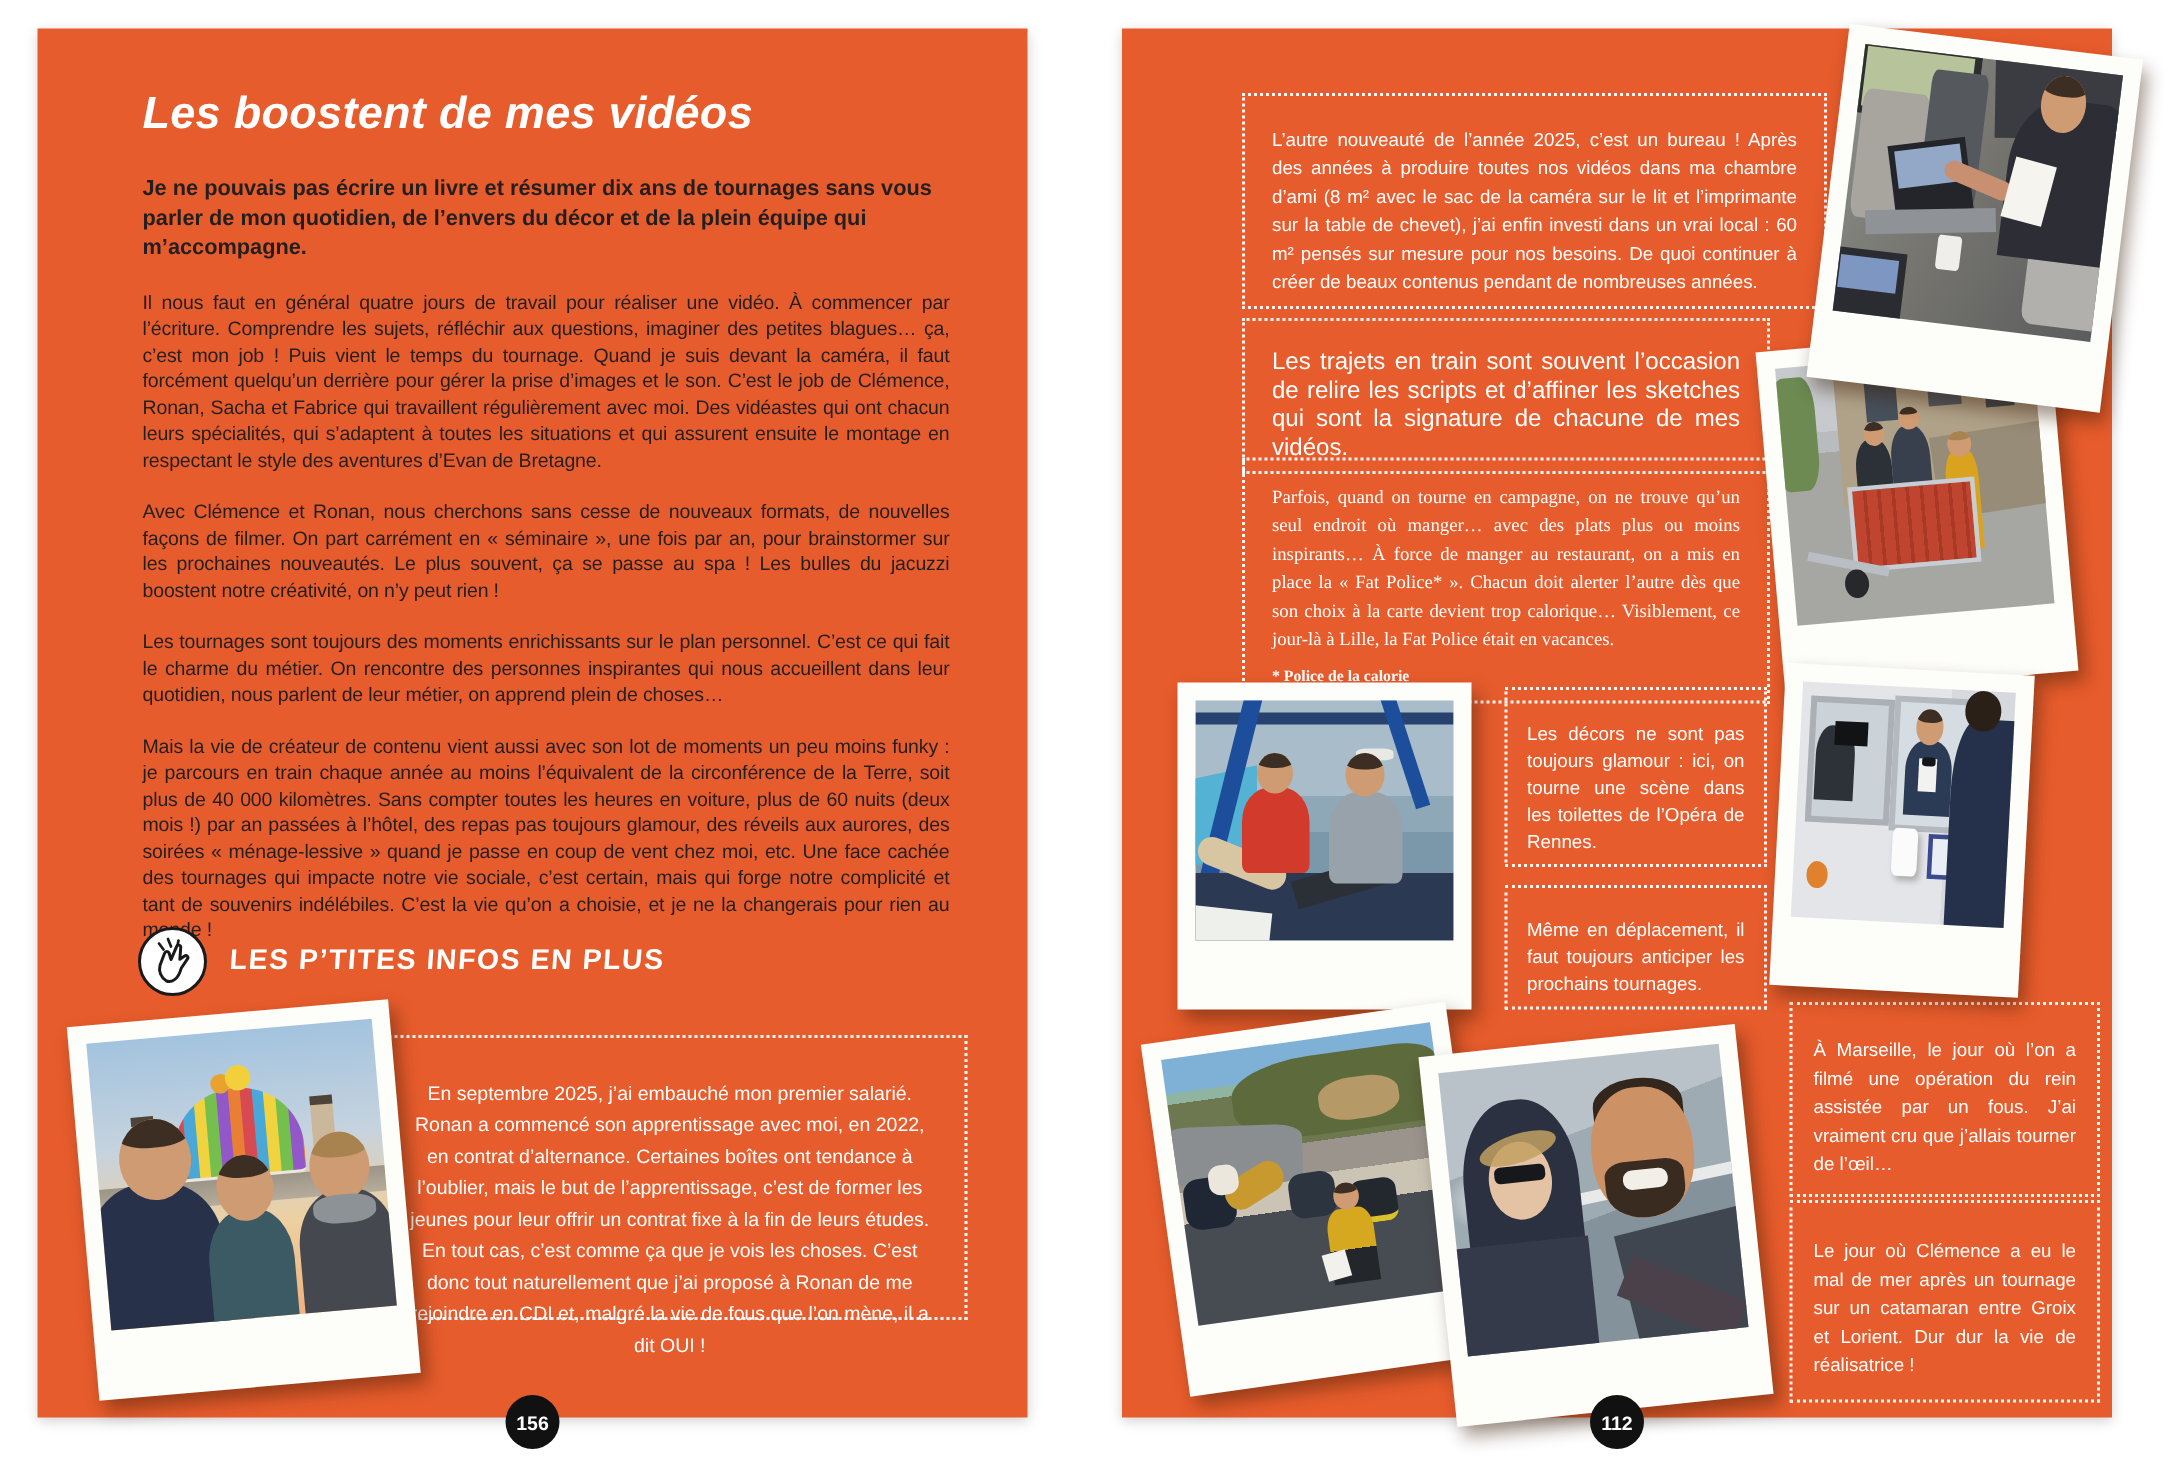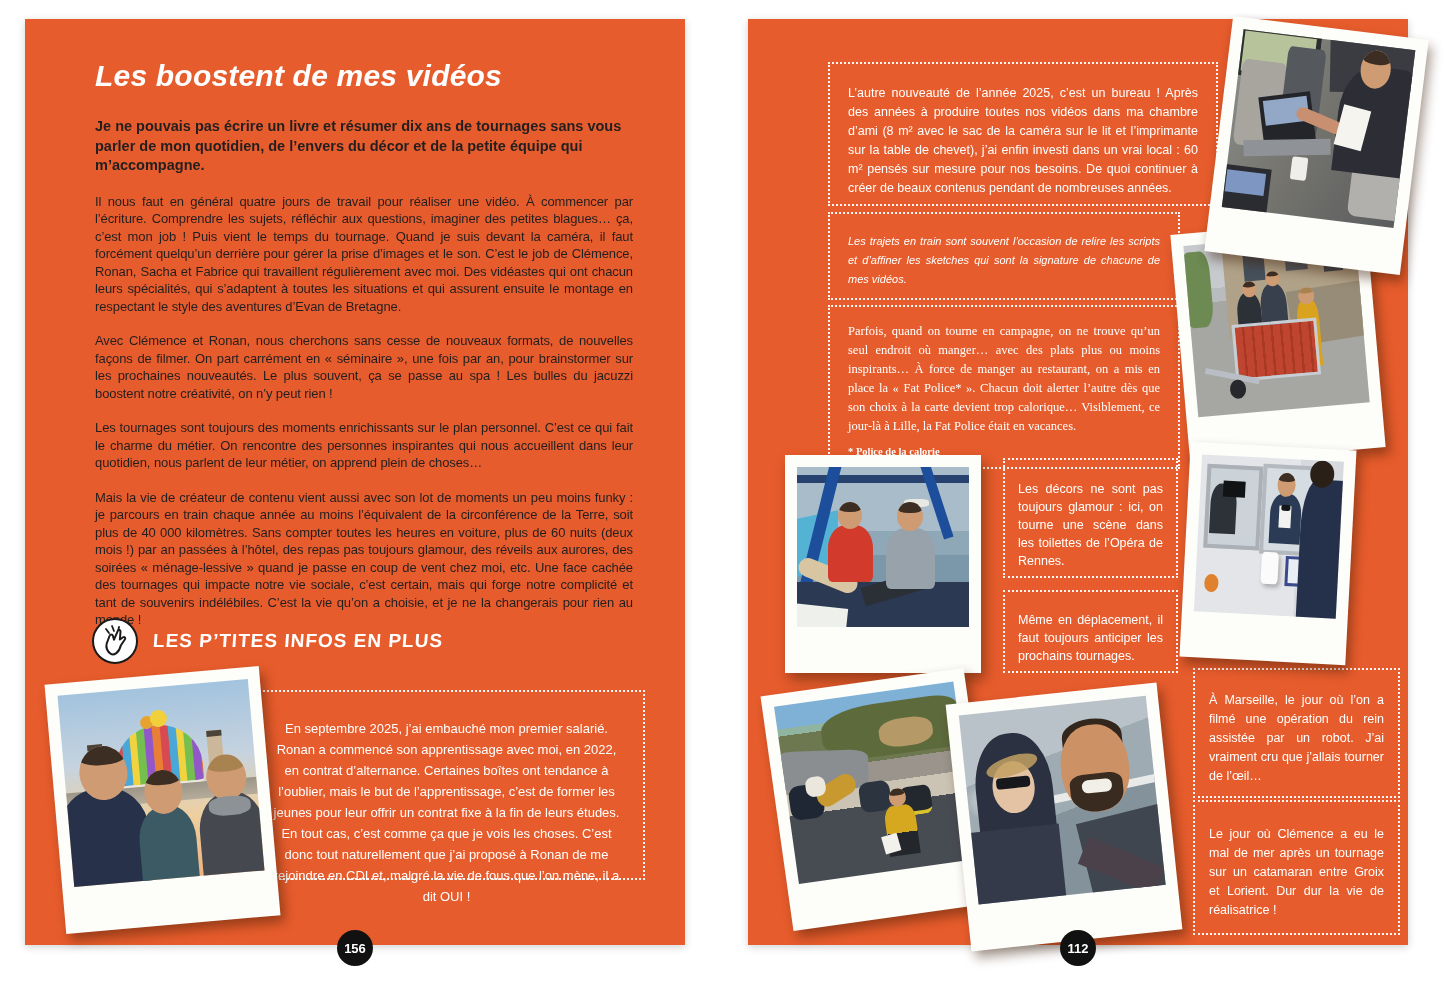--- a/index.html
+++ b/index.html
@@ -17,21 +17,21 @@
   .extras-h{margin:0;color:#fff;font-size:19px;font-weight:bold;letter-spacing:1px;transform:skewX(-4deg);white-space:nowrap;}
   
   .dbox{position:absolute;border:2px dotted rgba(255,255,255,.95);color:#fff;box-sizing:border-box;}
   .dbox p{margin:0;text-align:justify;}
   .dbox .fnote{font-size:10.5px;text-align:left;margin-top:6px;font-weight:bold;}
   .extras-box{left:223px;top:671px;width:397px;height:190px;padding:26px 22px;}
   .extras-box p{text-align:center;font-size:13px;line-height:21px;}
   .bx1{left:80px;top:43px;width:390px;min-height:126px;padding:20px 18px 6px;}
   .bx1 p{font-size:12.5px;line-height:19px;}
   .bx2{left:80px;top:193px;width:352px;min-height:88px;padding:18px 18px 6px;}
-  .bx2 p{font-size:11px;line-height:19px;font-style:italic;}
+  .bx2 p{font-size:16px;line-height:19px;}
   .bx3{left:80px;top:286px;width:352px;min-height:143px;padding:15px 18px 6px;font-family:Liberation Serif, serif;}
   .bx3 p{font-size:12.5px;line-height:19px;}
   .bx4{left:255px;top:439px;width:175px;min-height:114px;padding:20px 13px 6px;}
   .bx4 p{font-size:12.5px;line-height:18px;}
   .bx5{left:255px;top:571px;width:175px;min-height:82px;padding:19px 13px 6px;}
   .bx5 p{font-size:12.5px;line-height:18px;}
   .bx6{left:445px;top:649px;width:207px;min-height:130px;padding:21px 14px 6px;}
   .bx6 p{font-size:12.5px;line-height:19px;}
   .bx7{left:445px;top:781px;width:207px;min-height:135px;padding:23px 14px 6px;}
   .bx7 p{font-size:12.5px;line-height:19px;}
@@ -158,21 +158,21 @@
   .sc-self .bd2{right:-5%;top:60%;width:46%;height:48%;background:#3f464f;transform:rotate(-8deg);}
   .sc-self .arm{left:56%;top:80%;width:44%;height:15%;background:#4a414b;transform:rotate(28deg);}
 </style>
 </head>
 <body>
 
 <section class="page page-left">
   <h1 class="title">Les boostent de mes vidéos</h1>
 
   <div class="textcol">
-    <p class="intro">Je ne pouvais pas écrire un livre et résumer dix ans de tournages sans vous parler de mon quotidien, de l’envers du décor et de la petite équipe qui m’accompagne.</p>
+    <p class="intro">Je ne pouvais pas écrire un livre et résumer dix ans de tournages sans vous parler de mon quotidien, de l’envers du décor et de la plein équipe qui m’accompagne.</p>
     <p class="body">Il nous faut en général quatre jours de travail pour réaliser une vidéo. À commencer par l’écriture. Comprendre les sujets, réfléchir aux questions, imaginer des petites blagues… ça, c’est mon job ! Puis vient le temps du tournage. Quand je suis devant la caméra, il faut forcément quelqu’un derrière pour gérer la prise d’images et le son. C’est le job de Clémence, Ronan, Sacha et Fabrice qui travaillent régulièrement avec moi. Des vidéastes qui ont chacun leurs spécialités, qui s’adaptent à toutes les situations et qui assurent ensuite le montage en respectant le style des aventures d’Evan de Bretagne.</p>
     <p class="body">Avec Clémence et Ronan, nous cherchons sans cesse de nouveaux formats, de nouvelles façons de filmer. On part carrément en « séminaire », une fois par an, pour brainstormer sur les prochaines nouveautés. Le plus souvent, ça se passe au spa ! Les bulles du jacuzzi boostent notre créativité, on n’y peut rien !</p>
     <p class="body">Les tournages sont toujours des moments enrichissants sur le plan personnel. C’est ce qui fait le charme du métier. On rencontre des personnes inspirantes qui nous accueillent dans leur quotidien, nous parlent de leur métier, on apprend plein de choses…</p>
     <p class="body">Mais la vie de créateur de contenu vient aussi avec son lot de moments un peu moins funky : je parcours en train chaque année au moins l’équivalent de la circonférence de la Terre, soit plus de 40 000 kilomètres. Sans compter toutes les heures en voiture, plus de 60 nuits (deux mois !) par an passées à l’hôtel, des repas pas toujours glamour, des réveils aux aurores, des soirées « ménage-lessive » quand je passe en coup de vent chez moi, etc. Une face cachée des tournages qui impacte notre vie sociale, c’est certain, mais qui forge notre complicité et tant de souvenirs indélébiles. C’est la vie qu’on a choisie, et je ne la changerais pour rien au monde !</p>
   </div>
 
   <div class="extras-row">
     <span class="icon-circle">
       <svg viewBox="0 0 48 48" width="48" height="48">
         <circle cx="24" cy="24" r="22" fill="#ffffff" stroke="#1a1a1a" stroke-width="2"></circle>
@@ -224,21 +224,21 @@
 
   <div class="dbox bx4">
     <p>Les décors ne sont pas toujours glamour : ici, on tourne une scène dans les toilettes de l’Opéra de Rennes.</p>
   </div>
 
   <div class="dbox bx5">
     <p>Même en déplacement, il faut toujours anticiper les prochains tournages.</p>
   </div>
 
   <div class="dbox bx6">
-    <p>À Marseille, le jour où l’on a filmé une opération du rein assistée par un robot. J’ai vraiment cru que j’allais tourner de l’œil…</p>
+    <p>À Marseille, le jour où l’on a filmé une opération du rein assistée par un fous. J’ai vraiment cru que j’allais tourner de l’œil…</p>
   </div>
 
   <div class="dbox bx7">
     <p>Le jour où Clémence a eu le mal de mer après un tournage sur un catamaran entre Groix et Lorient. Dur dur la vie de réalisatrice !</p>
   </div>
 
   <div class="pol pol-train">
     <div class="photo sc-train">
       <div class="win"></div>
       <div class="dk"></div>

